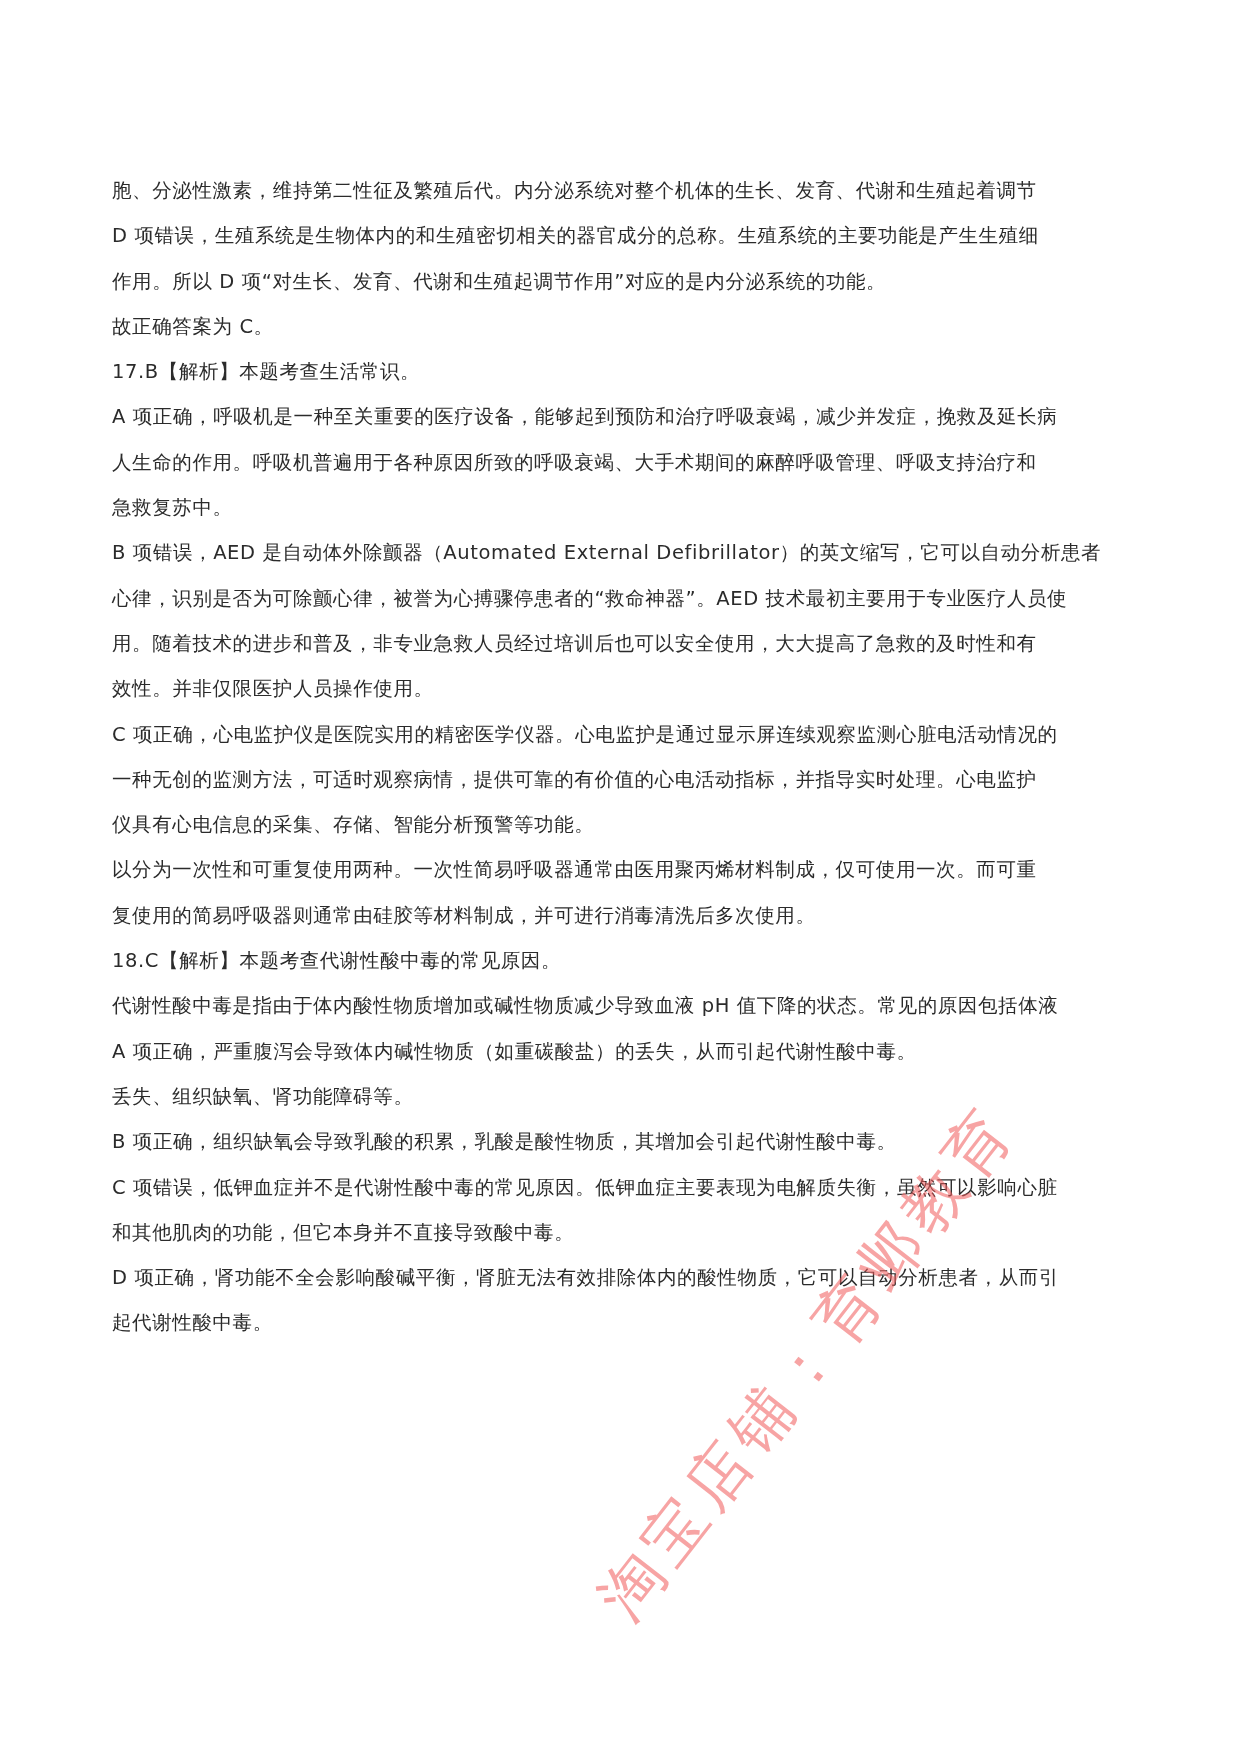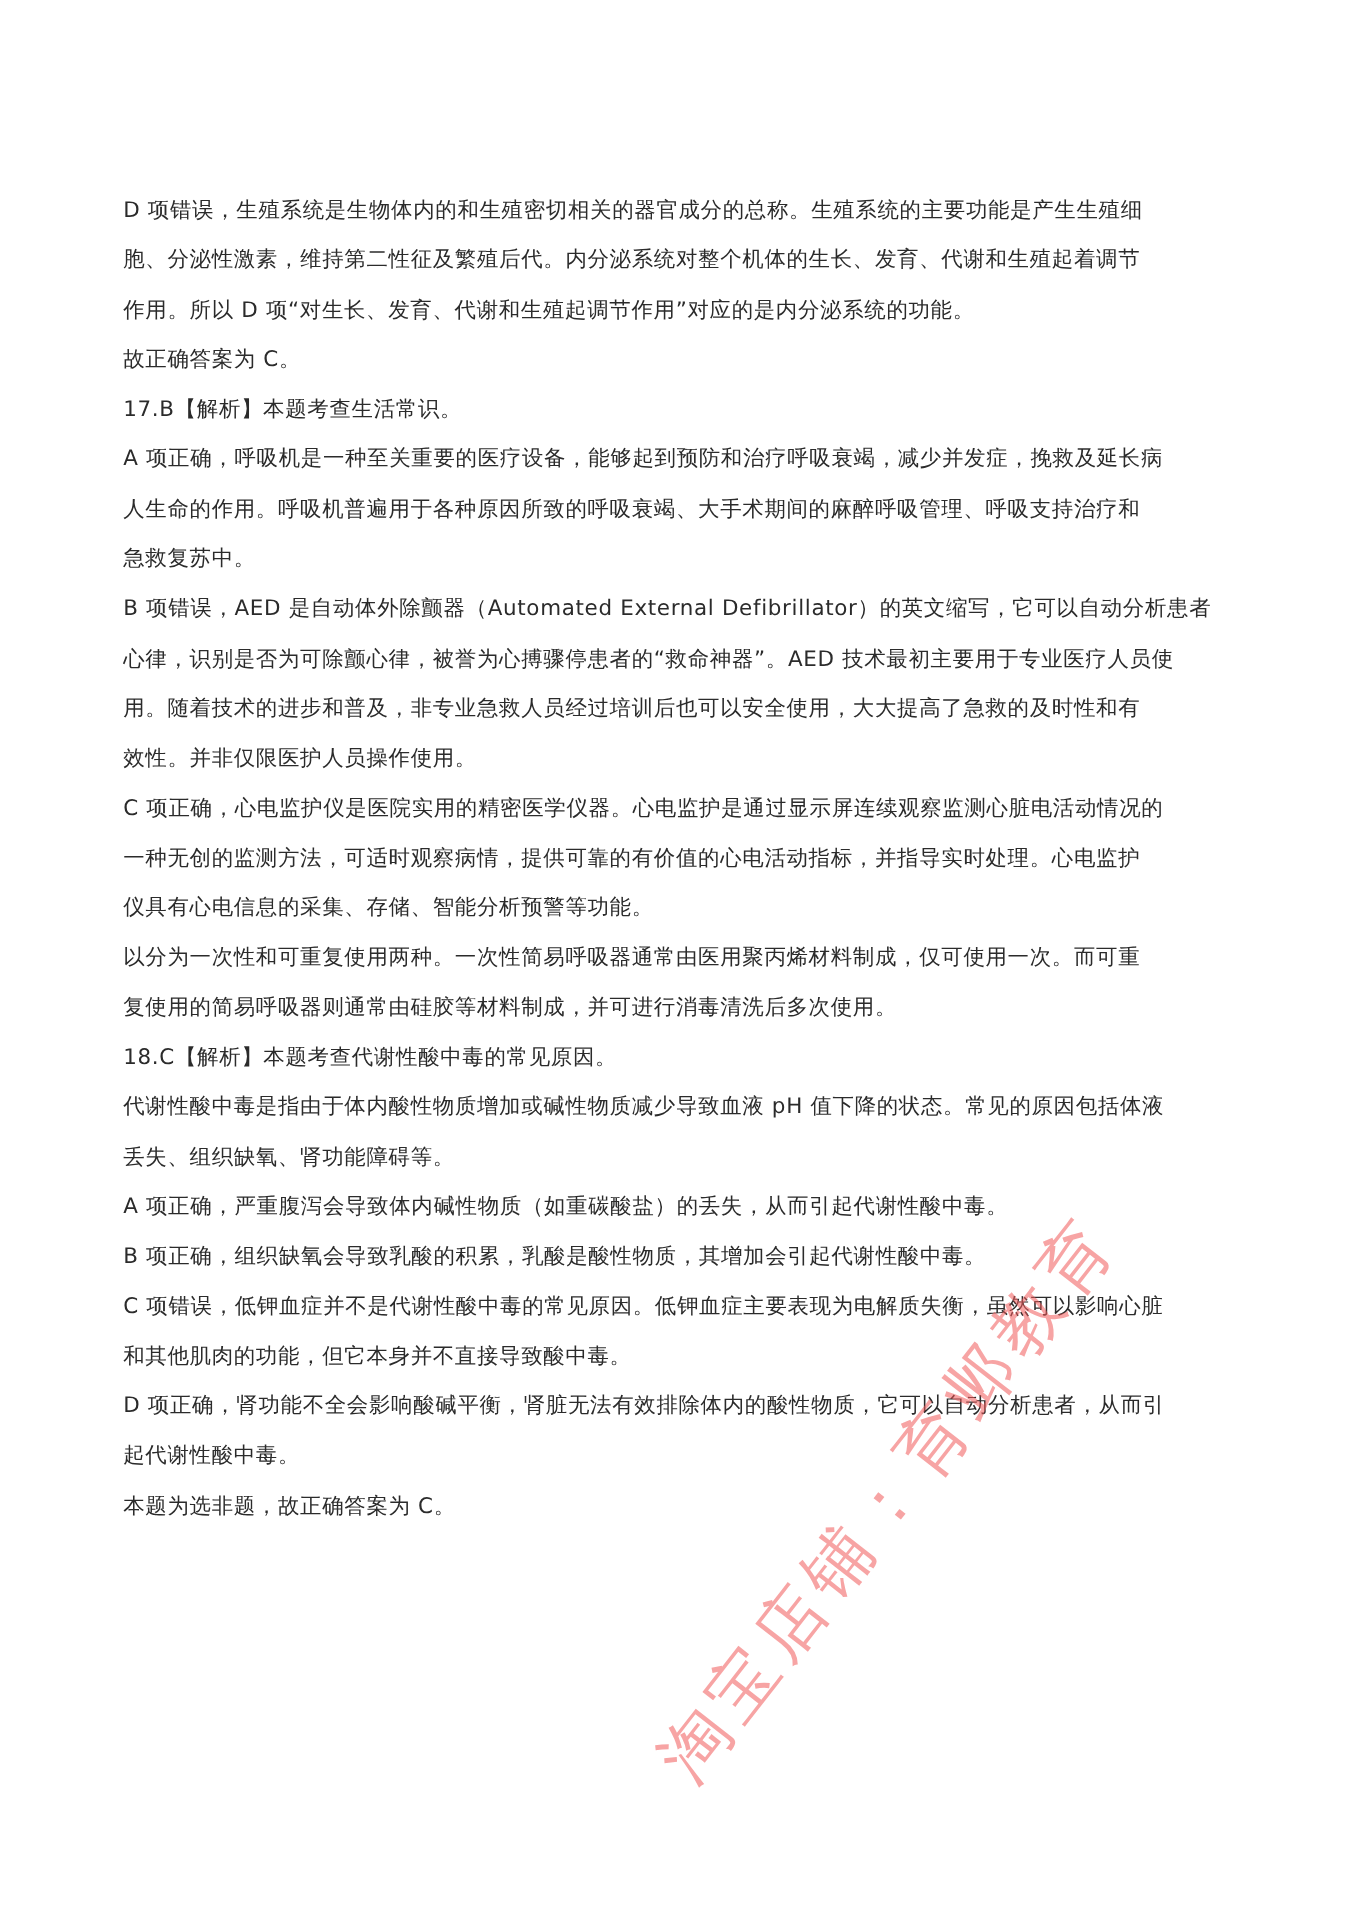--- a/index.html
+++ b/index.html
@@ -26,43 +26,42 @@
     font-size: 62px; color: rgba(240, 90, 90, 0.55);
     white-space: nowrap; letter-spacing: 8px;
     pointer-events: none;
   }
 </style>
 </head>
 <body>
 
 <div class="page">
   <div class="content">
+    <div class="line">胞、分泌性激素，维持第二性征及繁殖后代。内分泌系统对整个机体的生长、发育、代谢和生殖起着调节</div>
     <div class="line">D 项错误，生殖系统是生物体内的和生殖密切相关的器官成分的总称。生殖系统的主要功能是产生生殖细</div>
-    <div class="line">胞、分泌性激素，维持第二性征及繁殖后代。内分泌系统对整个机体的生长、发育、代谢和生殖起着调节</div>
     <div class="line">作用。所以 D 项“对生长、发育、代谢和生殖起调节作用”对应的是内分泌系统的功能。</div>
     <div class="line">故正确答案为 C。</div>
     <div class="line">17.B【解析】本题考查生活常识。</div>
     <div class="line">A 项正确，呼吸机是一种至关重要的医疗设备，能够起到预防和治疗呼吸衰竭，减少并发症，挽救及延长病</div>
     <div class="line">人生命的作用。呼吸机普遍用于各种原因所致的呼吸衰竭、大手术期间的麻醉呼吸管理、呼吸支持治疗和</div>
     <div class="line">急救复苏中。</div>
     <div class="line">B 项错误，AED 是自动体外除颤器（Automated External Defibrillator）的英文缩写，它可以自动分析患者</div>
     <div class="line">心律，识别是否为可除颤心律，被誉为心搏骤停患者的“救命神器”。AED 技术最初主要用于专业医疗人员使</div>
     <div class="line">用。随着技术的进步和普及，非专业急救人员经过培训后也可以安全使用，大大提高了急救的及时性和有</div>
     <div class="line">效性。并非仅限医护人员操作使用。</div>
     <div class="line">C 项正确，心电监护仪是医院实用的精密医学仪器。心电监护是通过显示屏连续观察监测心脏电活动情况的</div>
     <div class="line">一种无创的监测方法，可适时观察病情，提供可靠的有价值的心电活动指标，并指导实时处理。心电监护</div>
     <div class="line">仪具有心电信息的采集、存储、智能分析预警等功能。</div>
     <div class="line">以分为一次性和可重复使用两种。一次性简易呼吸器通常由医用聚丙烯材料制成，仅可使用一次。而可重</div>
     <div class="line">复使用的简易呼吸器则通常由硅胶等材料制成，并可进行消毒清洗后多次使用。</div>
     <div class="line">18.C【解析】本题考查代谢性酸中毒的常见原因。</div>
     <div class="line">代谢性酸中毒是指由于体内酸性物质增加或碱性物质减少导致血液 pH 值下降的状态。常见的原因包括体液</div>
+    <div class="line">A 项正确，严重腹泻会导致体内碱性物质（如重碳酸盐）的丢失，从而引起代谢性酸中毒。</div>
     <div class="line">丢失、组织缺氧、肾功能障碍等。</div>
-    <div class="line">A 项正确，严重腹泻会导致体内碱性物质（如重碳酸盐）的丢失，从而引起代谢性酸中毒。</div>
     <div class="line">B 项正确，组织缺氧会导致乳酸的积累，乳酸是酸性物质，其增加会引起代谢性酸中毒。</div>
     <div class="line">C 项错误，低钾血症并不是代谢性酸中毒的常见原因。低钾血症主要表现为电解质失衡，虽然可以影响心脏</div>
     <div class="line">和其他肌肉的功能，但它本身并不直接导致酸中毒。</div>
     <div class="line">D 项正确，肾功能不全会影响酸碱平衡，肾脏无法有效排除体内的酸性物质，它可以自动分析患者，从而引</div>
     <div class="line">起代谢性酸中毒。</div>
-    <div class="line">本题为选非题，故正确答案为 C。</div>
   </div>
 
   <div class="watermark">淘宝店铺：育邺教育</div>
 </div>
 
 </body></html>

